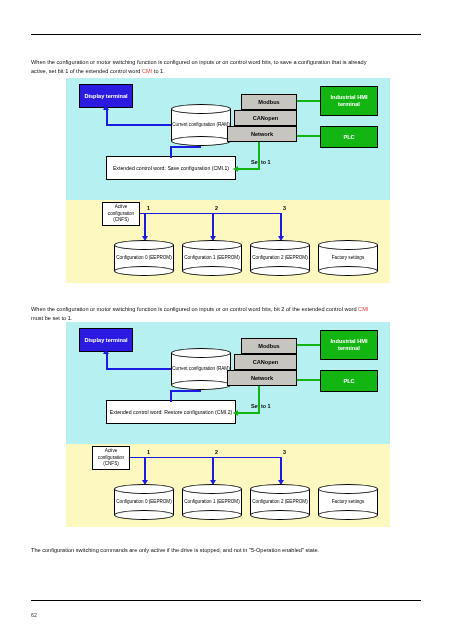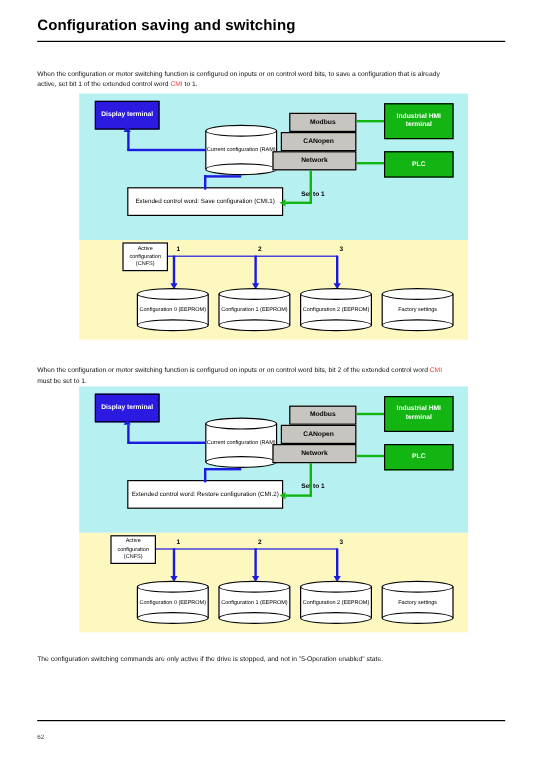--- a/index.html
+++ b/index.html
@@ -73,21 +73,20 @@
 
   .footer{
     position:absolute;left:31px;top:612px;font-size:5.2px;color:#333;
   }
 </style>
 </head>
 <body>
 
 <div class="page">
 
-  <div class="title">Configuration saving and switching</div>
   <div class="rule top"></div>
 
   <div class="para" style="top:58px;">
     <span>When the configuration or motor switching function is configured on inputs or on control word bits, to save a configuration that is already</span><br>
     <span>active, set bit 1 of the extended control word </span><span class="red">CMI</span><span> to 1.</span>
   </div>
 
   <div class="diagram" style="top:78px;width:324px;height:205px;">
     <div class="band-cyan" style="left:0;top:0;width:324px;height:122px;"></div>
     <div class="band-yellow" style="left:0;top:122px;width:324px;height:83px;"></div>

